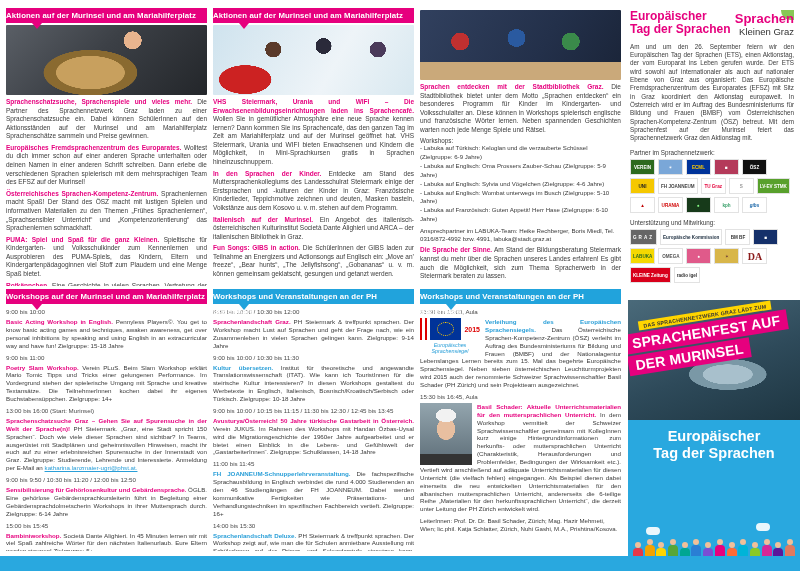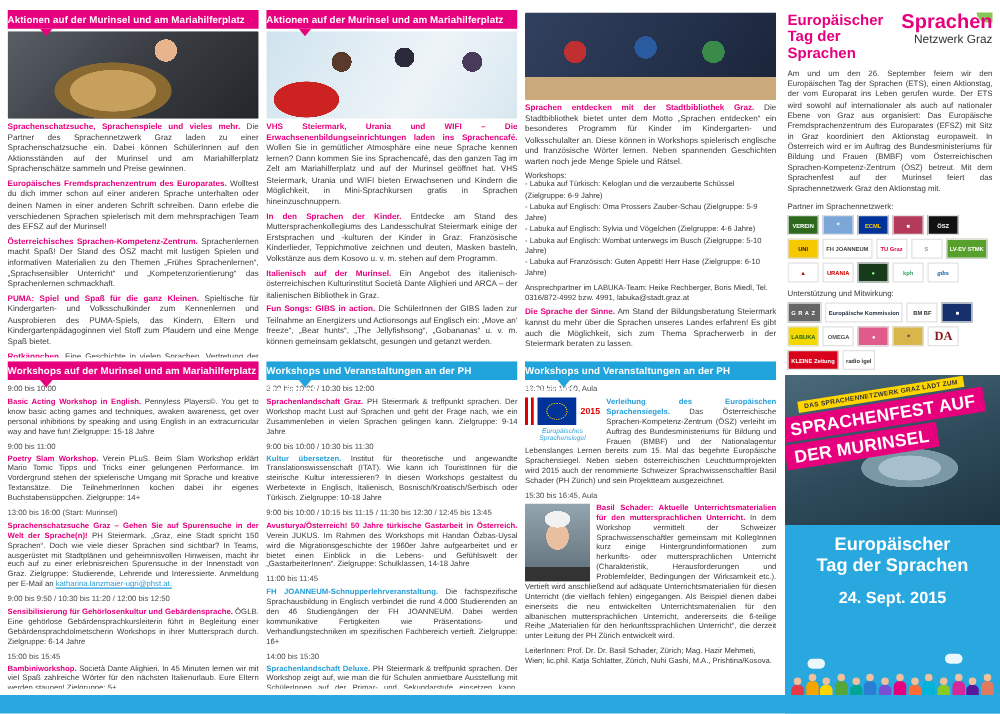--- a/index.html
+++ b/index.html
@@ -43,21 +43,21 @@
   .entry{margin:0}
   .link{color:#2a9fd8;text-decoration:underline;cursor:pointer;}
   .ws-label{font-size:6.3px;margin-top:3px;}
   .ws-item{font-size:6.1px;line-height:1.45;}
   .contact{margin:3px 0 0 0;font-size:6.1px;line-height:1.35;}
   
   #rp{position:absolute;left:630px;top:10px;width:164px;height:288px;overflow:hidden;}
   .rp-head{display:flex;justify-content:space-between;align-items:flex-start;}
   .rp-title{color:#e6007e;font-weight:bold;font-size:12px;line-height:1.1;}
   .snw{text-align:right;line-height:1;}
-  .snw-1{position:relative;display:inline-block;color:#e6007e;font-weight:bold;font-size:16px;z-index:1;}
+  .snw-1{position:relative;display:inline-block;color:#e6007e;font-weight:bold;font-size:13px;z-index:1;}
   .snw-1::after{content:"";position:absolute;right:-7px;top:-3px;width:20px;height:11px;
                 background:#7ac143;border-radius:0 10px 2px 10px;z-index:-1;opacity:.9;}
   .snw-2{display:block;color:#333;font-size:9.5px;margin-top:1px;}
   .rp-intro{margin-top:6px;font-size:6.3px;line-height:1.33;text-align:justify;}
   .rp-label{margin-top:6px;font-size:6.3px;}
   .logo-grid{display:flex;flex-wrap:wrap;gap:3px;margin-top:3px;}
   .tile{height:14px;min-width:19px;padding:0 2px;display:flex;align-items:center;justify-content:center;
         font-size:4.6px;font-weight:bold;background:#fff;border:1px solid #e2e2e2;color:#444;
         white-space:nowrap;overflow:hidden;}
   
@@ -170,21 +170,21 @@
   </section>
 
   <aside id="rp">
     <div class="rp-head">
       <div class="rp-title">
         <div>Europäischer</div>
         <div>Tag der Sprachen</div>
       </div>
       <div class="snw">
         <span class="snw-1">Sprachen</span>
-        <span class="snw-2">Netzwerk Graz</span>
+        <span class="snw-2">Kleinen Graz</span>
       </div>
     </div>
     <p class="rp-intro">Am und um den 26. September feiern wir den Europäischen Tag der Sprachen (ETS), einen Aktionstag, der vom Europarat ins Leben gerufen wurde. Der ETS wird sowohl auf internationaler als auch auf nationaler Ebene von Graz aus organisiert: Das Europäische Fremdsprachenzentrum des Europarates (EFSZ) mit Sitz in Graz koordiniert den Aktionstag europaweit. In Österreich wird er im Auftrag des Bundesministeriums für Bildung und Frauen (BMBF) vom Österreichischen Sprachen-Kompetenz-Zentrum (ÖSZ) betreut. Mit dem Sprachenfest auf der Murinsel feiert das Sprachennetzwerk Graz den Aktionstag mit.</p>
     <div class="rp-label">Partner im Sprachennetzwerk:</div>
     <div class="logo-grid" id="pgrid">
       <span class="tile">VEREIN</span>
       <span class="tile">✶</span>
       <span class="tile">ECML</span>
       <span class="tile">■</span>
       <span class="tile">ÖSZ</span>
@@ -291,21 +291,20 @@
     <div class="mur-photo"></div>
     <div class="ribbons">
       <span class="rib-s">DAS SPRACHENNETZWERK GRAZ LÄDT ZUM</span>
       <span class="rib-b">SPRACHENFEST AUF</span>
       <span class="rib-b">DER MURINSEL</span>
     </div>
     <div class="promo-title">
       <div>Europäischer</div>
       <div>Tag der Sprachen</div>
     </div>
-    <div class="promo-date">24. Sept. 2015</div>
     <div class="bubble b1"></div>
     <div class="bubble b2"></div>
     <div class="crowd">
       <div class="person"></div>
       <div class="person"></div>
       <div class="person"></div>
       <div class="person"></div>
       <div class="person"></div>
       <div class="person"></div>
       <div class="person"></div>

